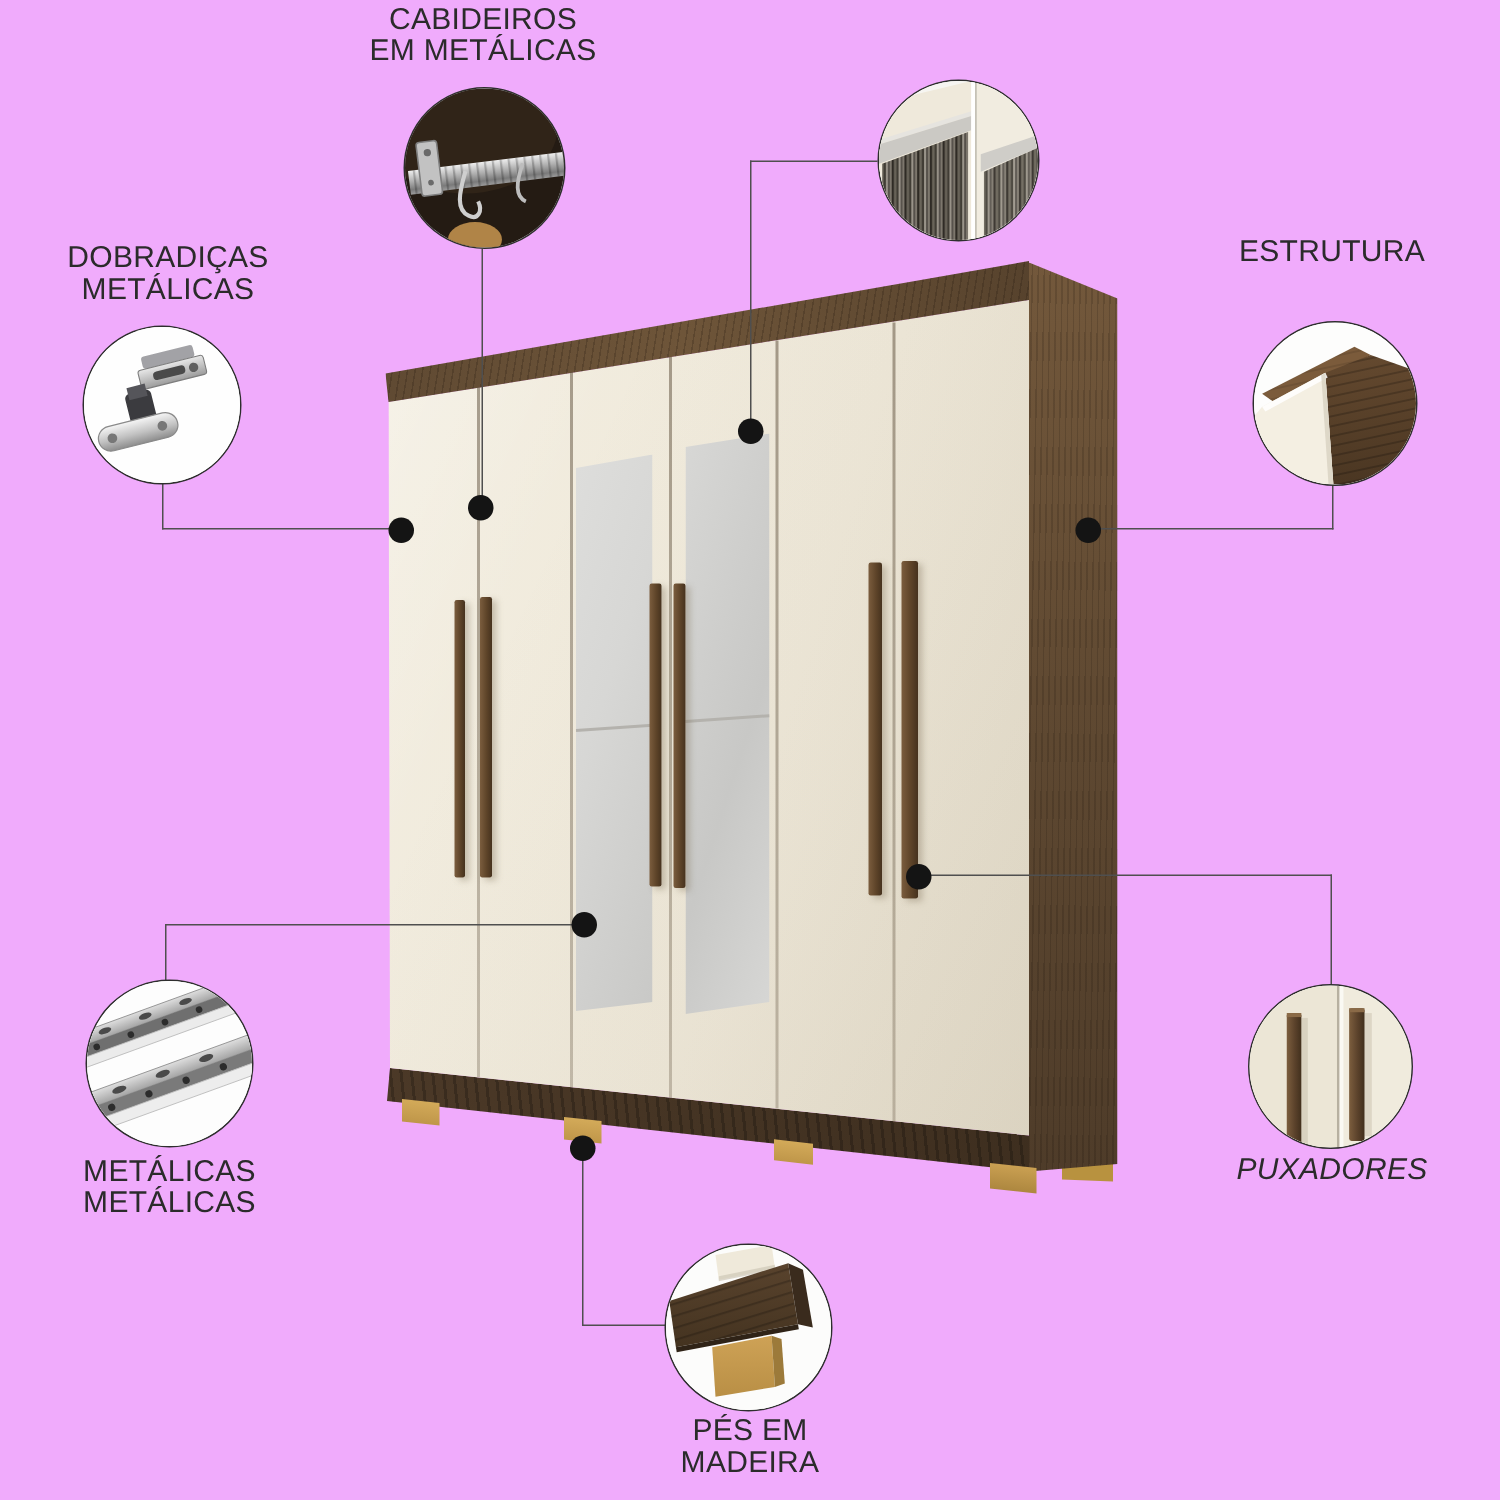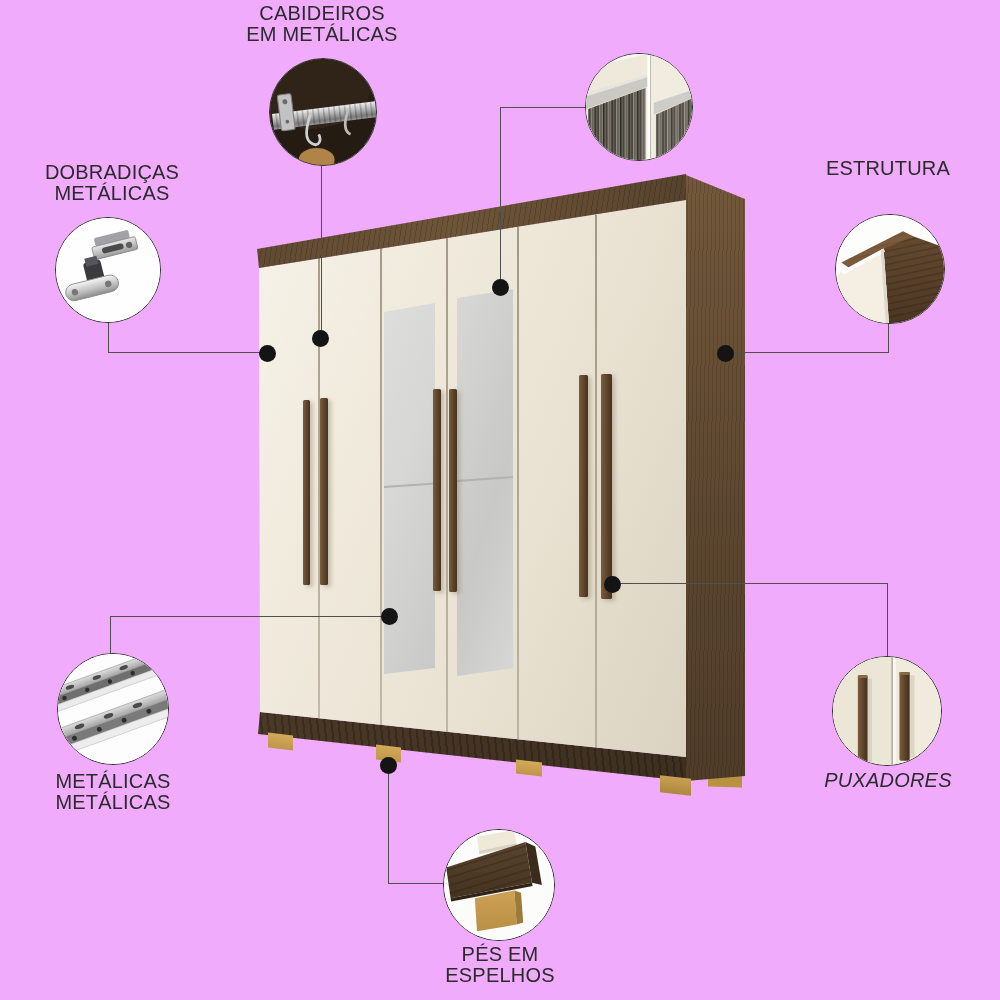--- a/index.html
+++ b/index.html
@@ -166,21 +166,21 @@
   </div>
   <div class="clabel" id="lab-cor">
     <span>METÁLICAS</span>
     <span>METÁLICAS</span>
   </div>
   <div class="clabel" id="lab-pux">
     <span>PUXADORES</span>
   </div>
   <div class="clabel" id="lab-pes">
     <span>PÉS EM</span>
-    <span>ESPELHOS</span>
+    <span>MADEIRA</span>
   </div>
 
   <div class="ccircle" id="cir-cab">
     <svg viewBox="0 0 100 100">
       <defs>
         <linearGradient id="rodG" x1="0" y1="0" x2="0" y2="1">
           <stop offset="0" stop-color="#efefef"></stop>
             <stop offset=".5" stop-color="#a8a8a8"></stop>
           <stop offset=".8" stop-color="#7a7a7a"></stop>
             <stop offset="1" stop-color="#9b9b9b"></stop>

